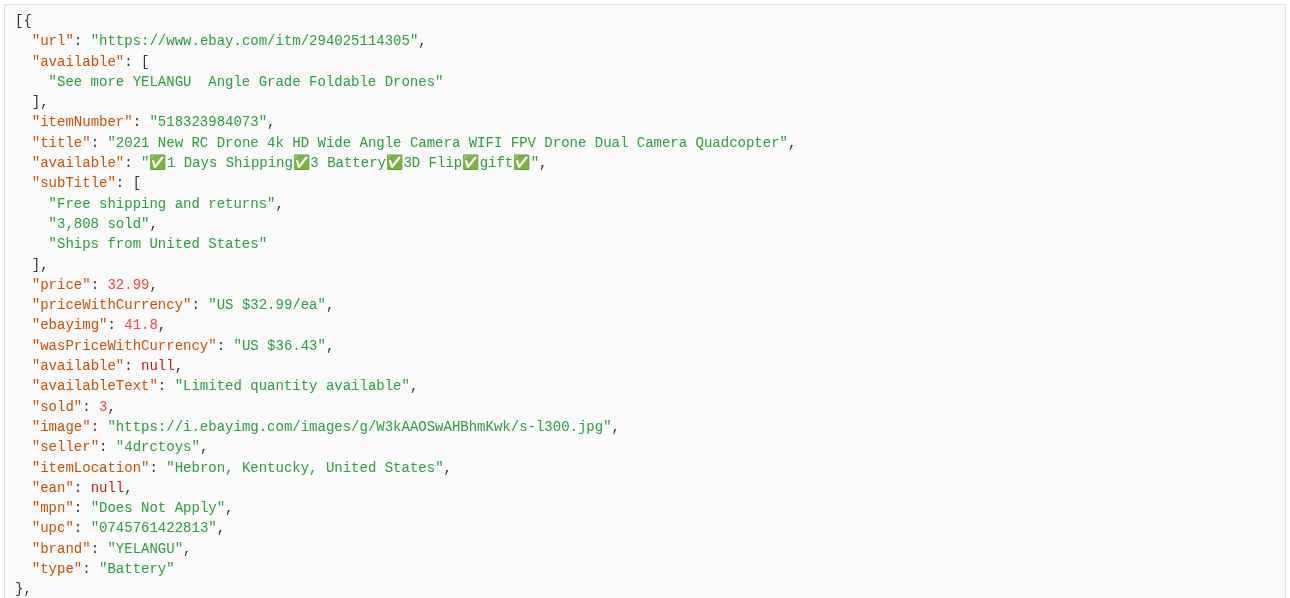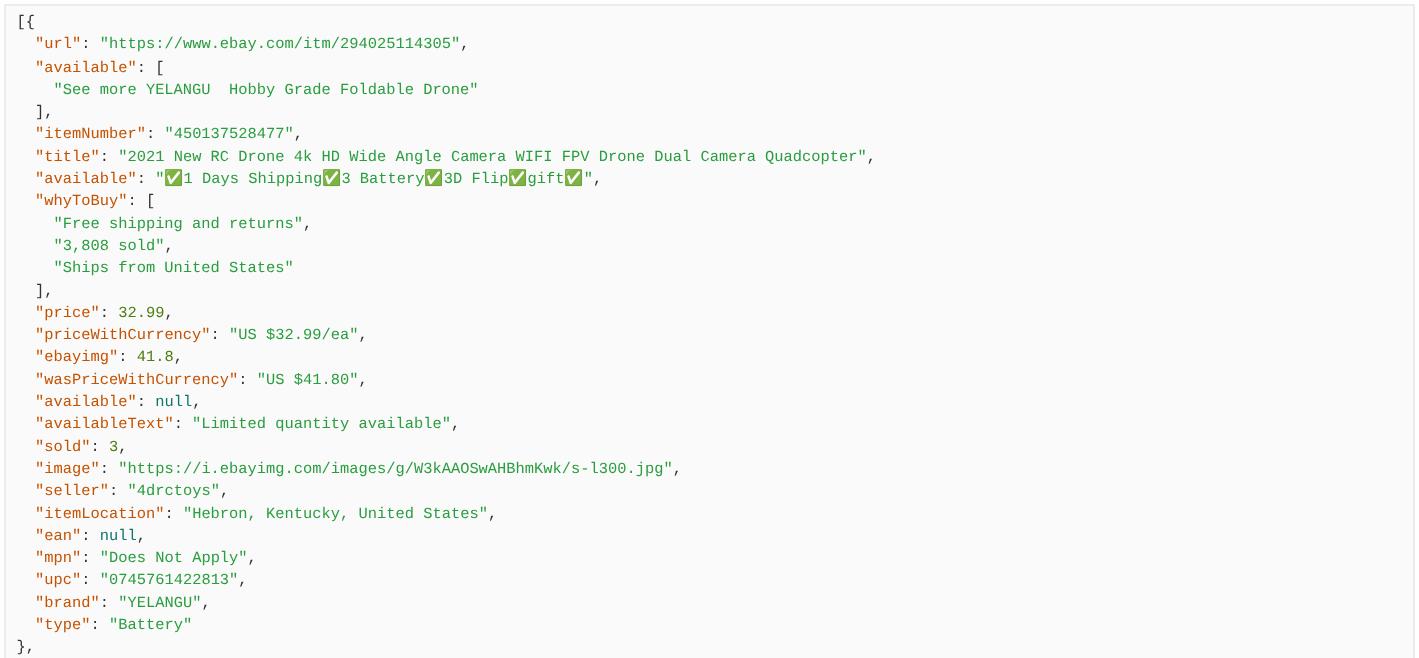--- a/index.html
+++ b/index.html
@@ -17,43 +17,43 @@
     .json-container {
       background: #fafafa;
       border: 1px solid #e0e0e0;
       padding: 6px 10px;
       white-space: pre;
       overflow-x: auto;
     }
     .p { color: #333; } 
     .k { color: #c55200; } 
     .s { color: #2a9d3f; } 
-    .n { color: #4d7c0f; } 
-    .u { color: #0f766e; } 
+    .n { color: #ef4444; } 
+    .u { color: #b91c1c; } 
   </style>
 </head>
 <body>
 
 <div class="json-container"><span class="p">[{</span>
   <span class="k">"<span>url</span>"</span><span class="p">: </span><span class="s">"<span>https://www.ebay.com/itm/294025114305</span>"</span><span class="p">,</span>
   <span class="k">"<span>available</span>"</span><span class="p">: [</span>
-    <span class="s">"<span>See more YELANGU  Hobby Grade Foldable Drone</span>"</span>
+    <span class="s">"<span>See more YELANGU  Angle Grade Foldable Drones</span>"</span>
   <span class="p">],</span>
-  <span class="k">"<span>itemNumber</span>"</span><span class="p">: </span><span class="s">"<span>450137528477</span>"</span><span class="p">,</span>
+  <span class="k">"<span>itemNumber</span>"</span><span class="p">: </span><span class="s">"<span>518323984073</span>"</span><span class="p">,</span>
   <span class="k">"<span>title</span>"</span><span class="p">: </span><span class="s">"<span>2021 New RC Drone 4k HD Wide Angle Camera WIFI FPV Drone Dual Camera Quadcopter</span>"</span><span class="p">,</span>
   <span class="k">"<span>available</span>"</span><span class="p">: </span><span class="s">"<span>✅1 Days Shipping✅3 Battery✅3D Flip✅gift✅</span>"</span><span class="p">,</span>
-  <span class="k">"<span>whyToBuy</span>"</span><span class="p">: [</span>
+  <span class="k">"<span>subTitle</span>"</span><span class="p">: [</span>
     <span class="s">"<span>Free shipping and returns</span>"</span><span class="p">,</span>
     <span class="s">"<span>3,808 sold</span>"</span><span class="p">,</span>
     <span class="s">"<span>Ships from United States</span>"</span>
   <span class="p">],</span>
   <span class="k">"<span>price</span>"</span><span class="p">: </span><span class="n">32.99</span><span class="p">,</span>
   <span class="k">"<span>priceWithCurrency</span>"</span><span class="p">: </span><span class="s">"<span>US $32.99/ea</span>"</span><span class="p">,</span>
   <span class="k">"<span>ebayimg</span>"</span><span class="p">: </span><span class="n">41.8</span><span class="p">,</span>
-  <span class="k">"<span>wasPriceWithCurrency</span>"</span><span class="p">: </span><span class="s">"<span>US $41.80</span>"</span><span class="p">,</span>
+  <span class="k">"<span>wasPriceWithCurrency</span>"</span><span class="p">: </span><span class="s">"<span>US $36.43</span>"</span><span class="p">,</span>
   <span class="k">"<span>available</span>"</span><span class="p">: </span><span class="u">null</span><span class="p">,</span>
   <span class="k">"<span>availableText</span>"</span><span class="p">: </span><span class="s">"<span>Limited quantity available</span>"</span><span class="p">,</span>
   <span class="k">"<span>sold</span>"</span><span class="p">: </span><span class="n">3</span><span class="p">,</span>
   <span class="k">"<span>image</span>"</span><span class="p">: </span><span class="s">"<span>https://i.ebayimg.com/images/g/W3kAAOSwAHBhmKwk/s-l300.jpg</span>"</span><span class="p">,</span>
   <span class="k">"<span>seller</span>"</span><span class="p">: </span><span class="s">"<span>4drctoys</span>"</span><span class="p">,</span>
   <span class="k">"<span>itemLocation</span>"</span><span class="p">: </span><span class="s">"<span>Hebron, Kentucky, United States</span>"</span><span class="p">,</span>
   <span class="k">"<span>ean</span>"</span><span class="p">: </span><span class="u">null</span><span class="p">,</span>
   <span class="k">"<span>mpn</span>"</span><span class="p">: </span><span class="s">"<span>Does Not Apply</span>"</span><span class="p">,</span>
   <span class="k">"<span>upc</span>"</span><span class="p">: </span><span class="s">"<span>0745761422813</span>"</span><span class="p">,</span>
   <span class="k">"<span>brand</span>"</span><span class="p">: </span><span class="s">"<span>YELANGU</span>"</span><span class="p">,</span>

